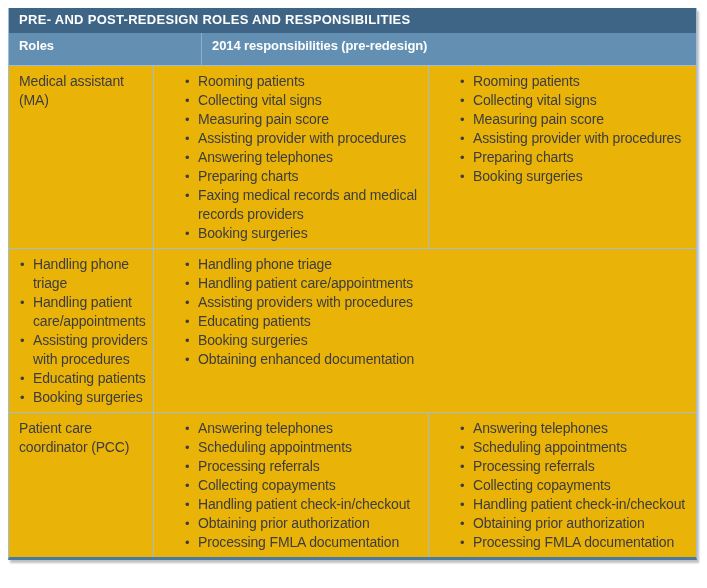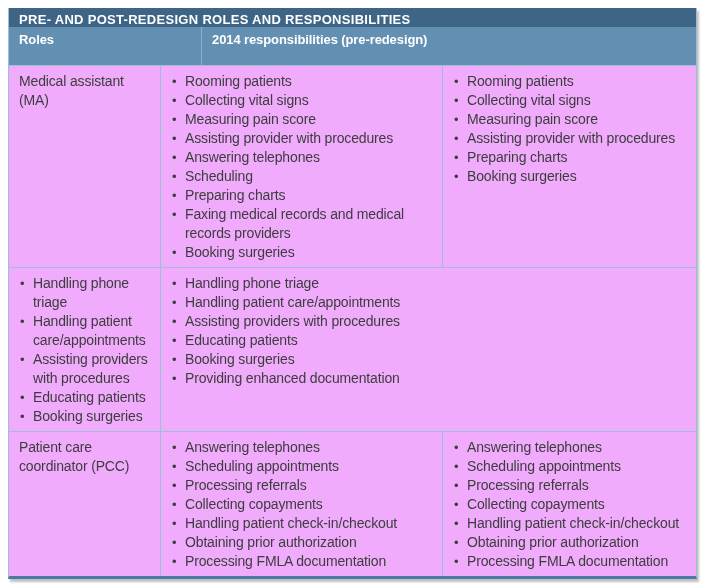--- a/index.html
+++ b/index.html
@@ -22,62 +22,62 @@
     box-shadow: 2px 3px 2px rgba(0,0,0,0.25);
     box-sizing: border-box;
     background: #ffffff;
   }
   .title-bar {
     background: var(--title-bg, #3e6486);
     color: #ffffff;
     font-size: 13px;
     font-weight: bold;
     letter-spacing: 0.3px;
-    height: 19px;
+    height: 25px;
     line-height: 23px;
     padding-left: 10px;
     white-space: nowrap;
     overflow: hidden;
   }
   .grid-row {
     display: grid;
     grid-template-columns: 144px 275px 1fr;
   }
   .header-row {
     background: var(--header-bg, #6390b2);
     color: #ffffff;
     font-size: 13px;
     font-weight: bold;
     letter-spacing: -0.1px;
-    height: 38px;
+    height: 32px;
   }
   .header-cell {
     line-height: 25px;
     padding-left: 10px;
     white-space: nowrap;
     overflow: hidden;
   }
   .header-cell + .header-cell {
     border-left: 1.5px solid #8ab0cd;
     margin-left: 48px;
   }
   .tr {
     border-top: 1px solid var(--border, #9dbdd8);
-    background: #f0abfc;
+    background: #eab308;
     color: var(--text, #3d3d3d);
     font-size: 14px;
     letter-spacing: -0.15px;
-    gap: 7px;
   }
   .td {
     box-sizing: border-box;
     line-height: 19px;
   }
   .td + .td {
     border-left: 1px solid var(--border, #9dbdd8);
+    padding-left: 20px;
   }
   .role {
     padding: 6px 6px 4px 10px;
   }
   .td ul {
     margin: 0;
     padding: 6px 2px 5px 10px;
     list-style: none;
   }
   .td li {
@@ -104,21 +104,20 @@
   <div>
       <div class="grid-row tr">
         <div class="td role">Medical assistant (MA)</div>
         <div class="td">
           <ul>
             <li>Rooming patients</li>
             <li>Collecting vital signs</li>
             <li>Measuring pain score</li>
             <li>Assisting provider with procedures</li>
             <li>Answering telephones</li>
-            <li>Scheduling</li>
             <li>Preparing charts</li>
             <li>Faxing medical records and medical records providers</li>
             <li>Booking surgeries</li>
           </ul>
         </div>
         <div class="td">
           <ul>
             <li>Rooming patients</li>
             <li>Collecting vital signs</li>
             <li>Measuring pain score</li>
@@ -138,21 +137,21 @@
             <li>Booking surgeries</li>
           </ul>
         </div>
         <div class="td">
           <ul>
             <li>Handling phone triage</li>
             <li>Handling patient care/appointments</li>
             <li>Assisting providers with procedures</li>
             <li>Educating patients</li>
             <li>Booking surgeries</li>
-            <li>Providing enhanced documentation</li>
+            <li>Obtaining enhanced documentation</li>
           </ul>
         </div>
       </div>
       <div class="grid-row tr">
         <div class="td role">Patient care coordinator (PCC)</div>
         <div class="td">
           <ul>
             <li>Answering telephones</li>
             <li>Scheduling appointments</li>
             <li>Processing referrals</li>

